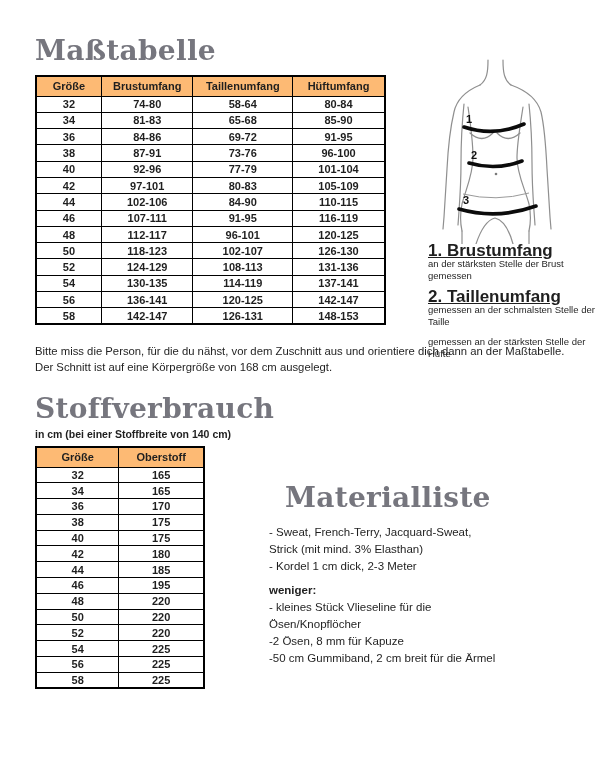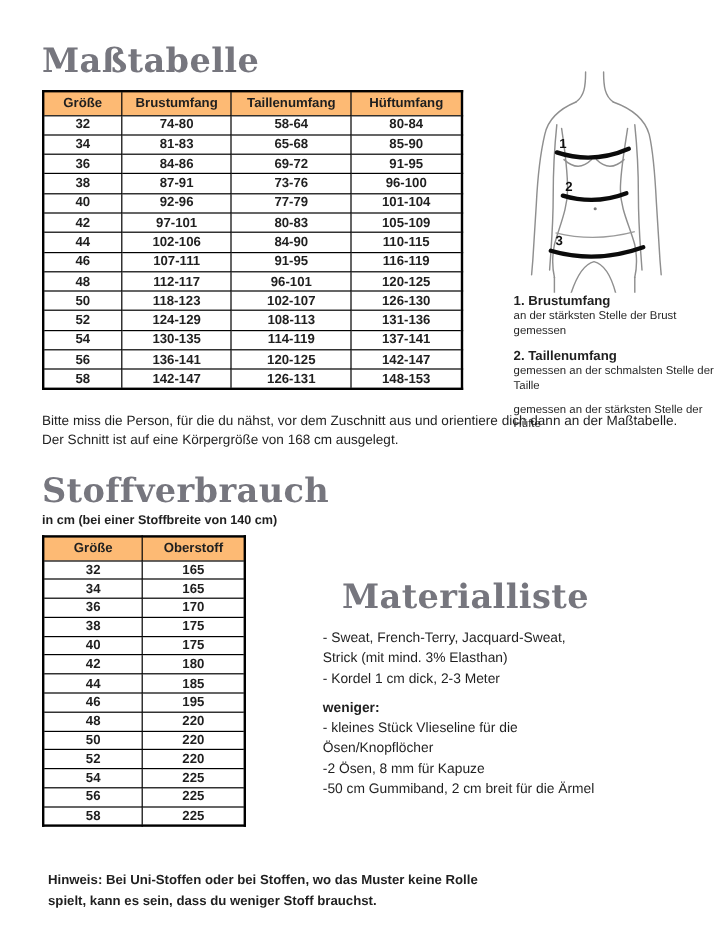--- a/index.html
+++ b/index.html
@@ -42,21 +42,21 @@
   #main-table col.c1 { width: 92px; }
   #main-table col.c2 { width: 100px; }
   #main-table col.c3 { width: 93px; }
   #fabric-table { left: 35px; top: 446px; width: 170px; }
   #fabric-table td { height: 15.8px; }
   #fabric-table col.c0 { width: 84px; }
   #fabric-table col.c1 { width: 86px; }
   .figure-wrap { position: absolute; left: 426px; top: 57px; width: 168px; height: 187px; }
   .notes { position: absolute; left: 428px; top: 244px; width: 172px; }
   .note-block { margin-bottom: 9px; }
-  .note-heading { font-size: 11px; font-weight: bold; line-height: 14px; }
+  .note-heading { font-size: 17px; font-weight: bold; line-height: 14px; text-decoration: underline; }
   .note-text { font-size: 9.5px; line-height: 11.5px; }
   .para { position: absolute; left: 35px; top: 343px; width: 566px; font-size: 11.3px; line-height: 16px; }
   .subtitle { position: absolute; left: 35px; top: 428px; font-size: 10.5px; font-weight: bold; }
   .materials { position: absolute; left: 269px; top: 524px; width: 300px; font-size: 11.5px; line-height: 17px; }
   .materials .gap { height: 7px; }
   .materials .opt-label { font-weight: bold; }
   .hinweis { position: absolute; left: 40px; top: 726px; width: 360px; font-size: 11px; font-weight: bold; line-height: 16.5px; }
   svg .outline { fill: none; stroke: #8f8f8f; stroke-width: 1.2; stroke-linecap: round; }
   svg .band { fill: none; stroke: #0b0b0b; stroke-width: 3.6; stroke-linecap: round; }
   svg .thinline { fill: none; stroke: #9a9a9a; stroke-width: 1; }
@@ -312,18 +312,14 @@
     <div class="gap"></div>
     <div class="opt-label">weniger:</div>
     <div>
         <div>- kleines Stück Vlieseline für die</div>
         <div>Ösen/Knopflöcher</div>
         <div>-2 Ösen, 8 mm für Kapuze</div>
         <div>-50 cm Gummiband, 2 cm breit für die Ärmel</div>
       </div>
   </div>
 
-  <div class="hinweis">
-      <div>Hinweis: Bei Uni-Stoffen oder bei Stoffen, wo das Muster keine Rolle</div>
-      <div>spielt, kann es sein, dass du weniger Stoff brauchst.</div>
-    </div>
 
 </div>
 
 </body></html>

